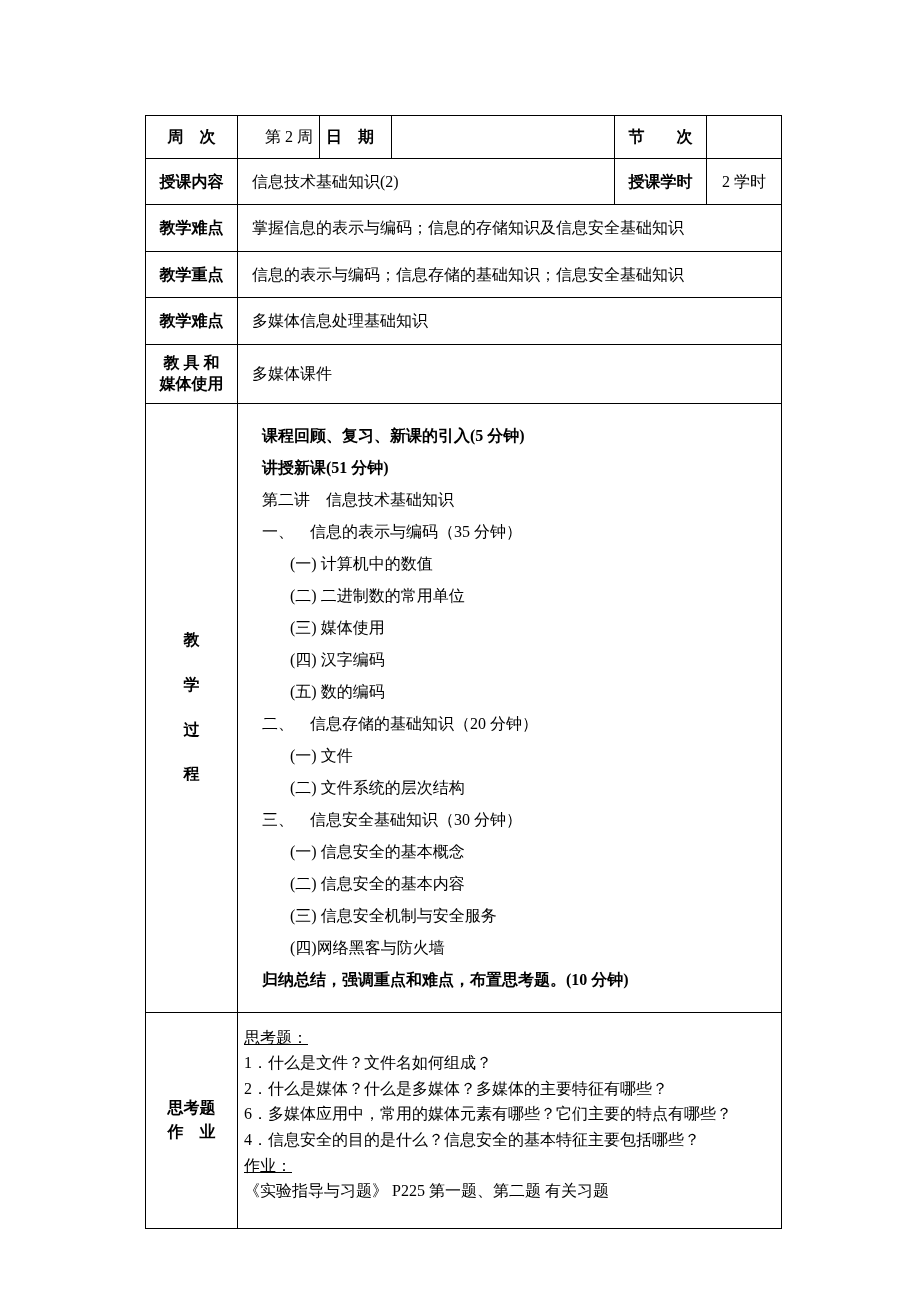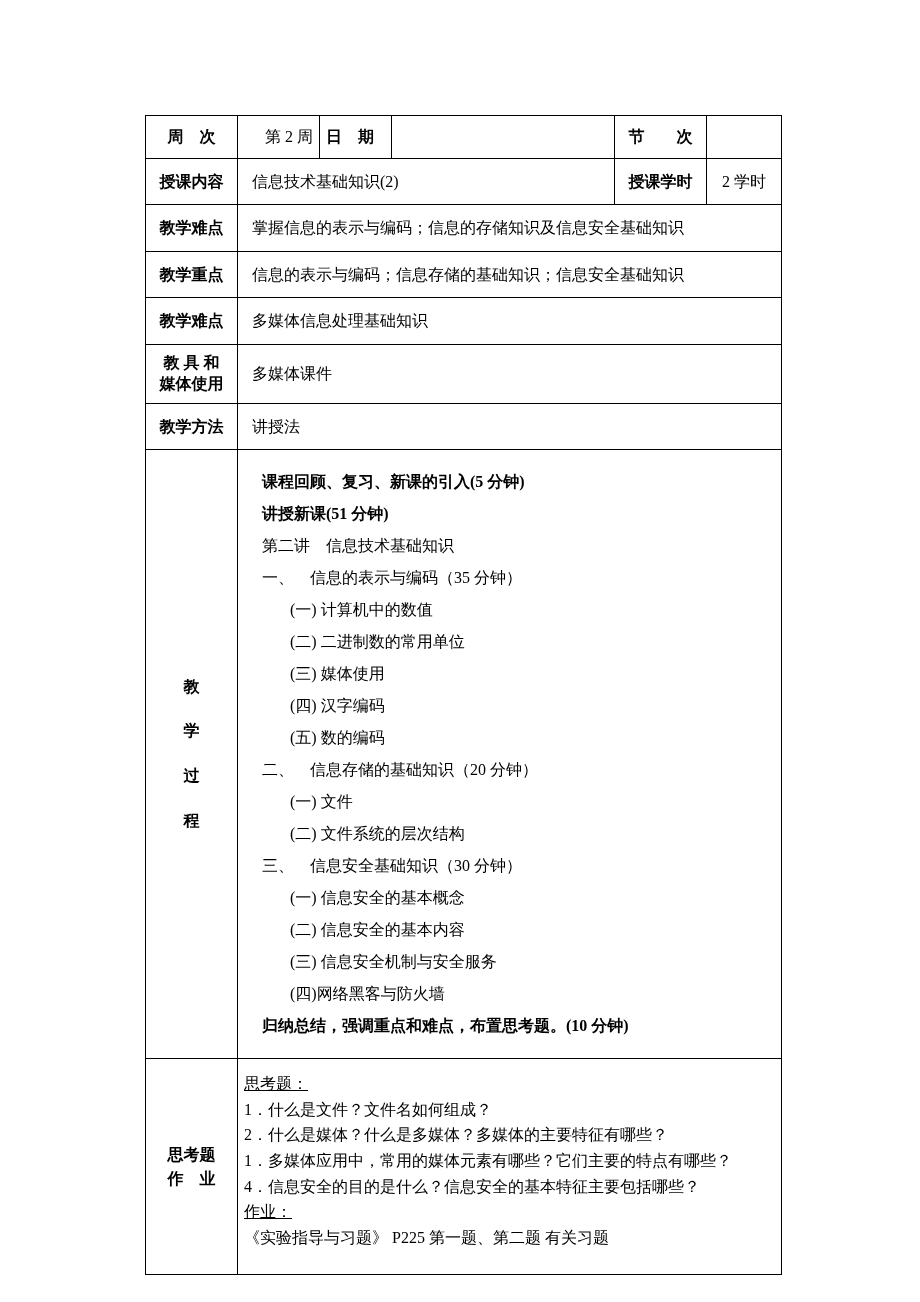--- a/index.html
+++ b/index.html
@@ -94,24 +94,20 @@
   </tr>
 
   <tr>
     <td class="label-cell" style="line-height:1.3;">
       <div>教 具 和</div>
       <div>媒体使用</div>
     </td>
     <td class="content-cell" colspan="6">多媒体课件</td>
   </tr>
 
-  <tr>
-    <td class="label-cell">教学方法</td>
-    <td class="content-cell" colspan="6">讲授法</td>
-  </tr>
 
   <tr>
     <td class="label-cell-tall">
       <div>教</div>
       <div>学</div>
       <div>过</div>
       <div>程</div>
     </td>
     <td class="process-cell" colspan="6" id="process-body">
             <div class="indent1"><span class="bold">课程回顾、复习、新课的引入(5 分钟)</span></div>
@@ -137,21 +133,21 @@
 
   <tr>
     <td class="label-cell" style="line-height:1.5;">
       <div>思考题</div>
       <div>作　业</div>
     </td>
     <td class="hw-cell" colspan="6" id="homework-body">
             <div class="underline">思考题：</div>
             <div>1．什么是文件？文件名如何组成？</div>
             <div>2．什么是媒体？什么是多媒体？多媒体的主要特征有哪些？</div>
-            <div>1．多媒体应用中，常用的媒体元素有哪些？它们主要的特点有哪些？</div>
+            <div>6．多媒体应用中，常用的媒体元素有哪些？它们主要的特点有哪些？</div>
             <div>4．信息安全的目的是什么？信息安全的基本特征主要包括哪些？</div>
             <div class="underline">作业：</div>
             <div>《实验指导与习题》 P225 第一题、第二题 有关习题</div>
           </td>
   </tr>
 </tbody>
     </table>
 </div>
 
 </body></html>

